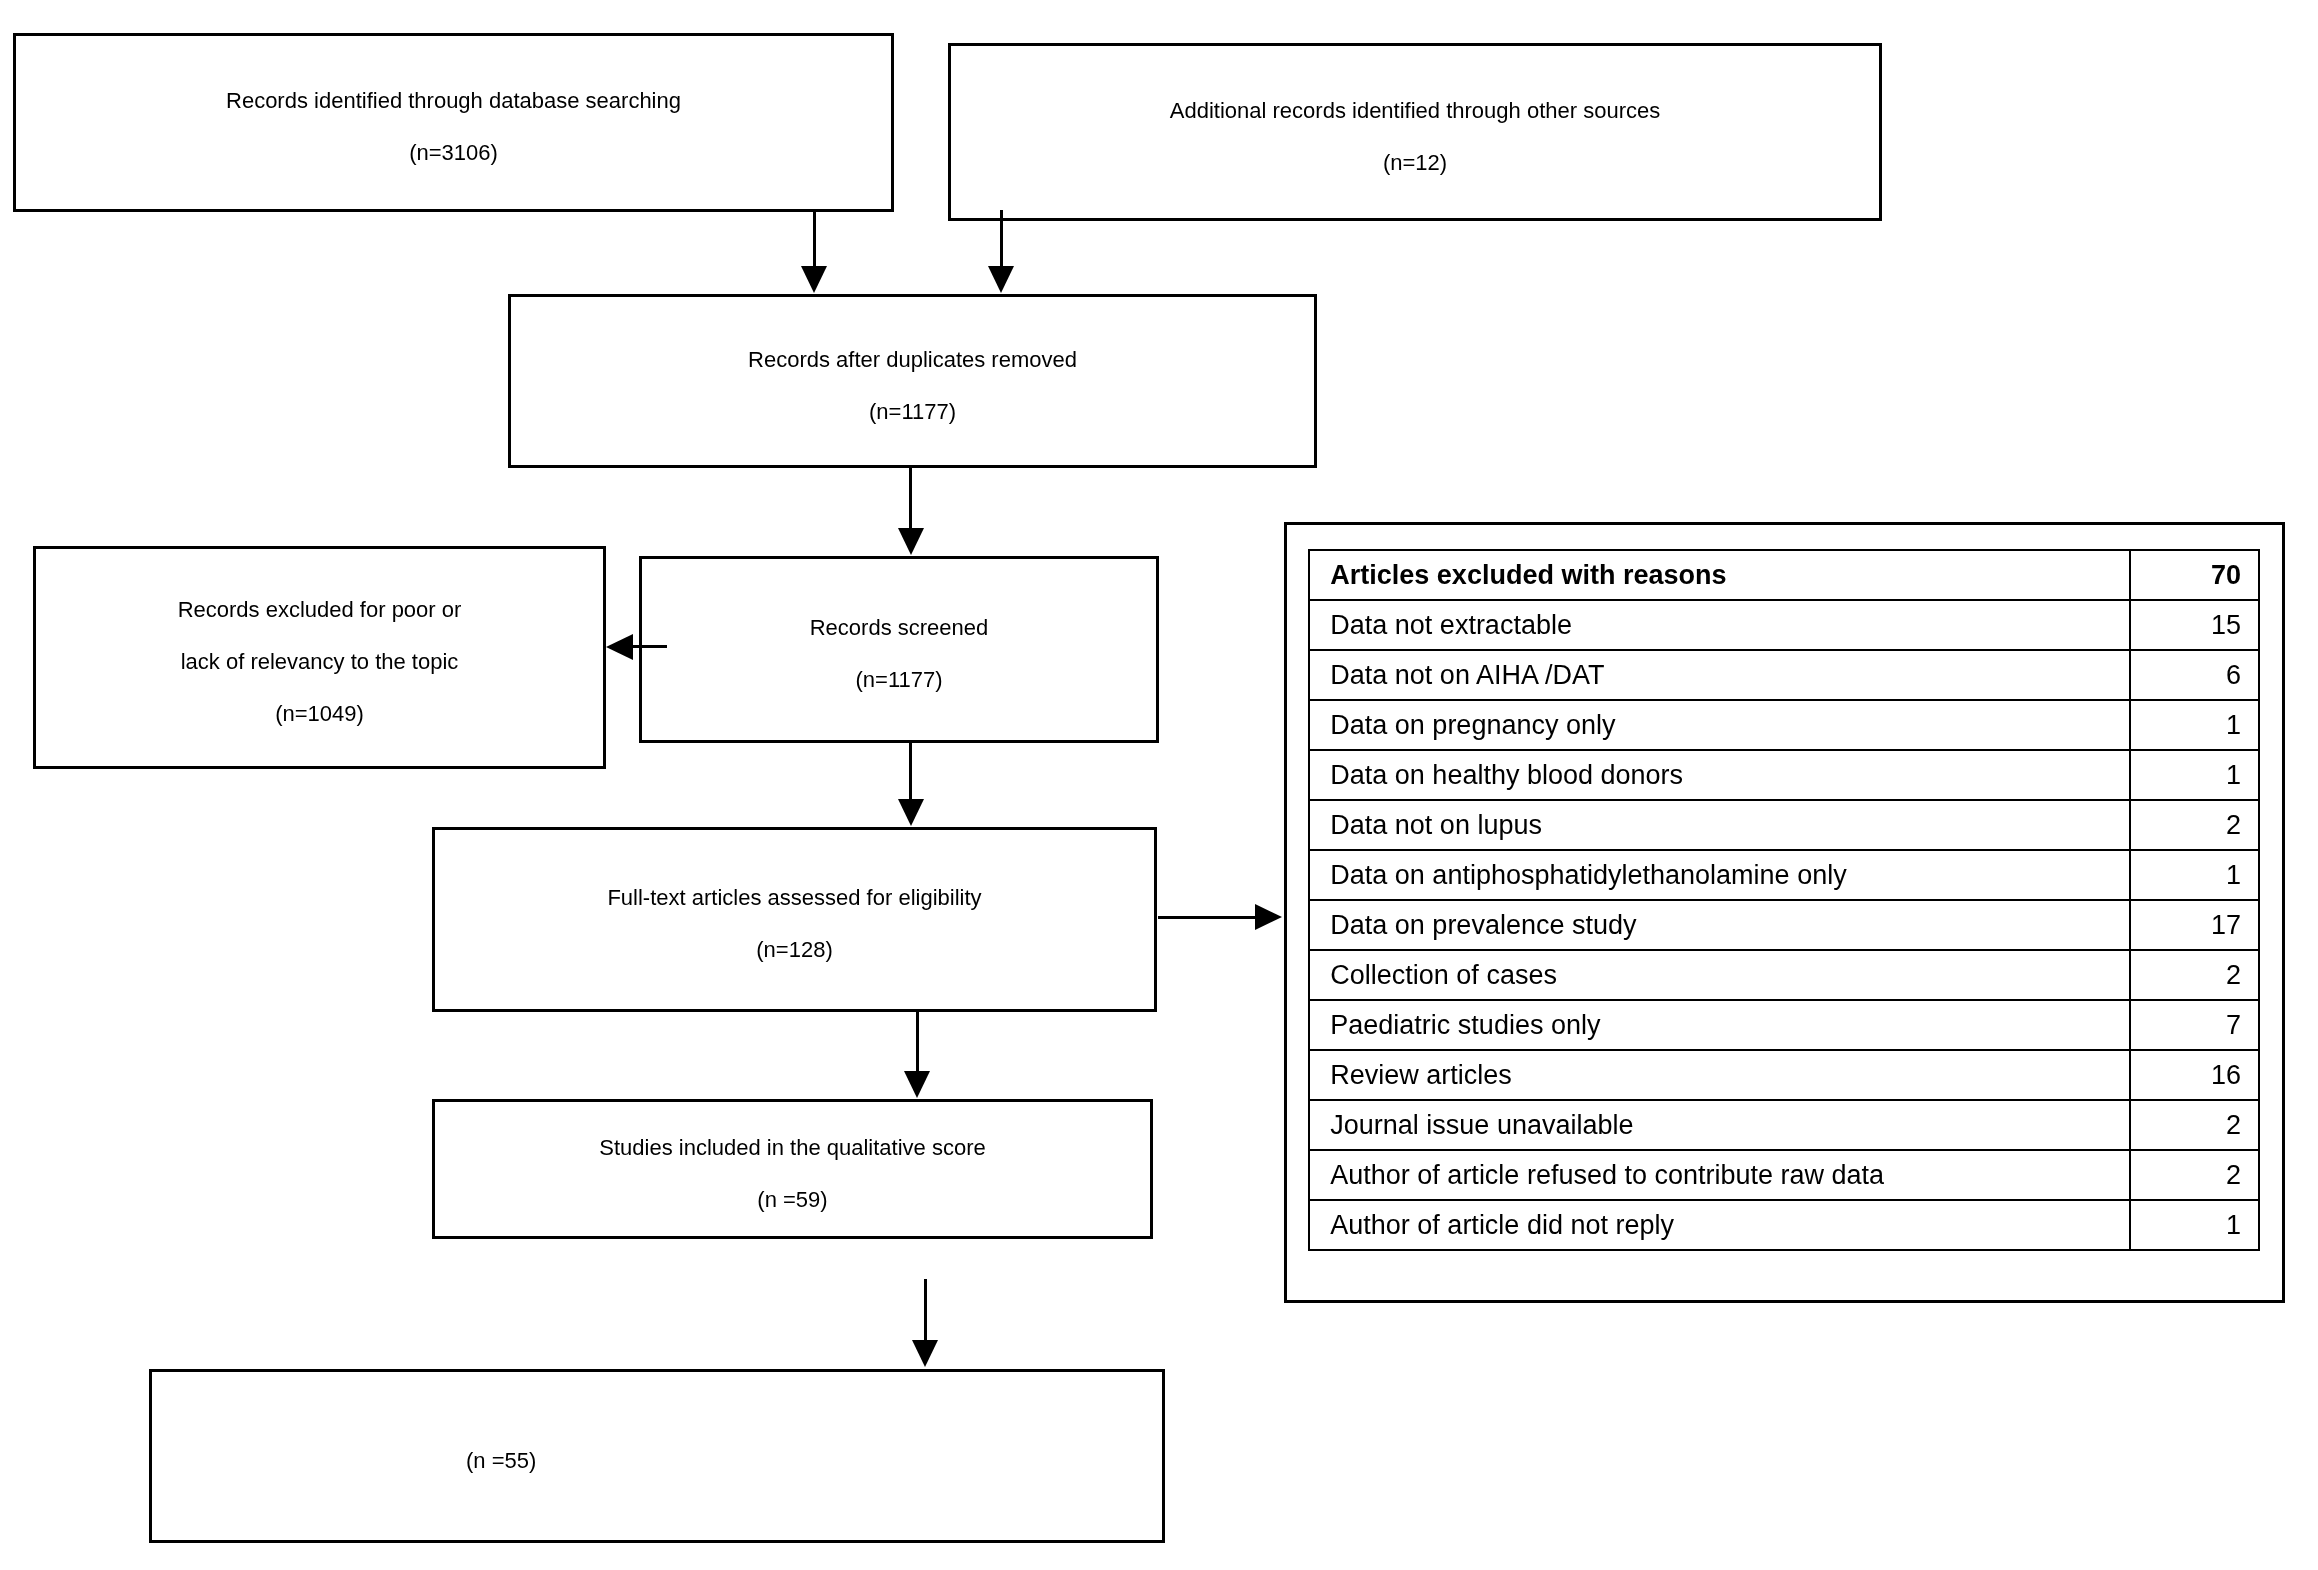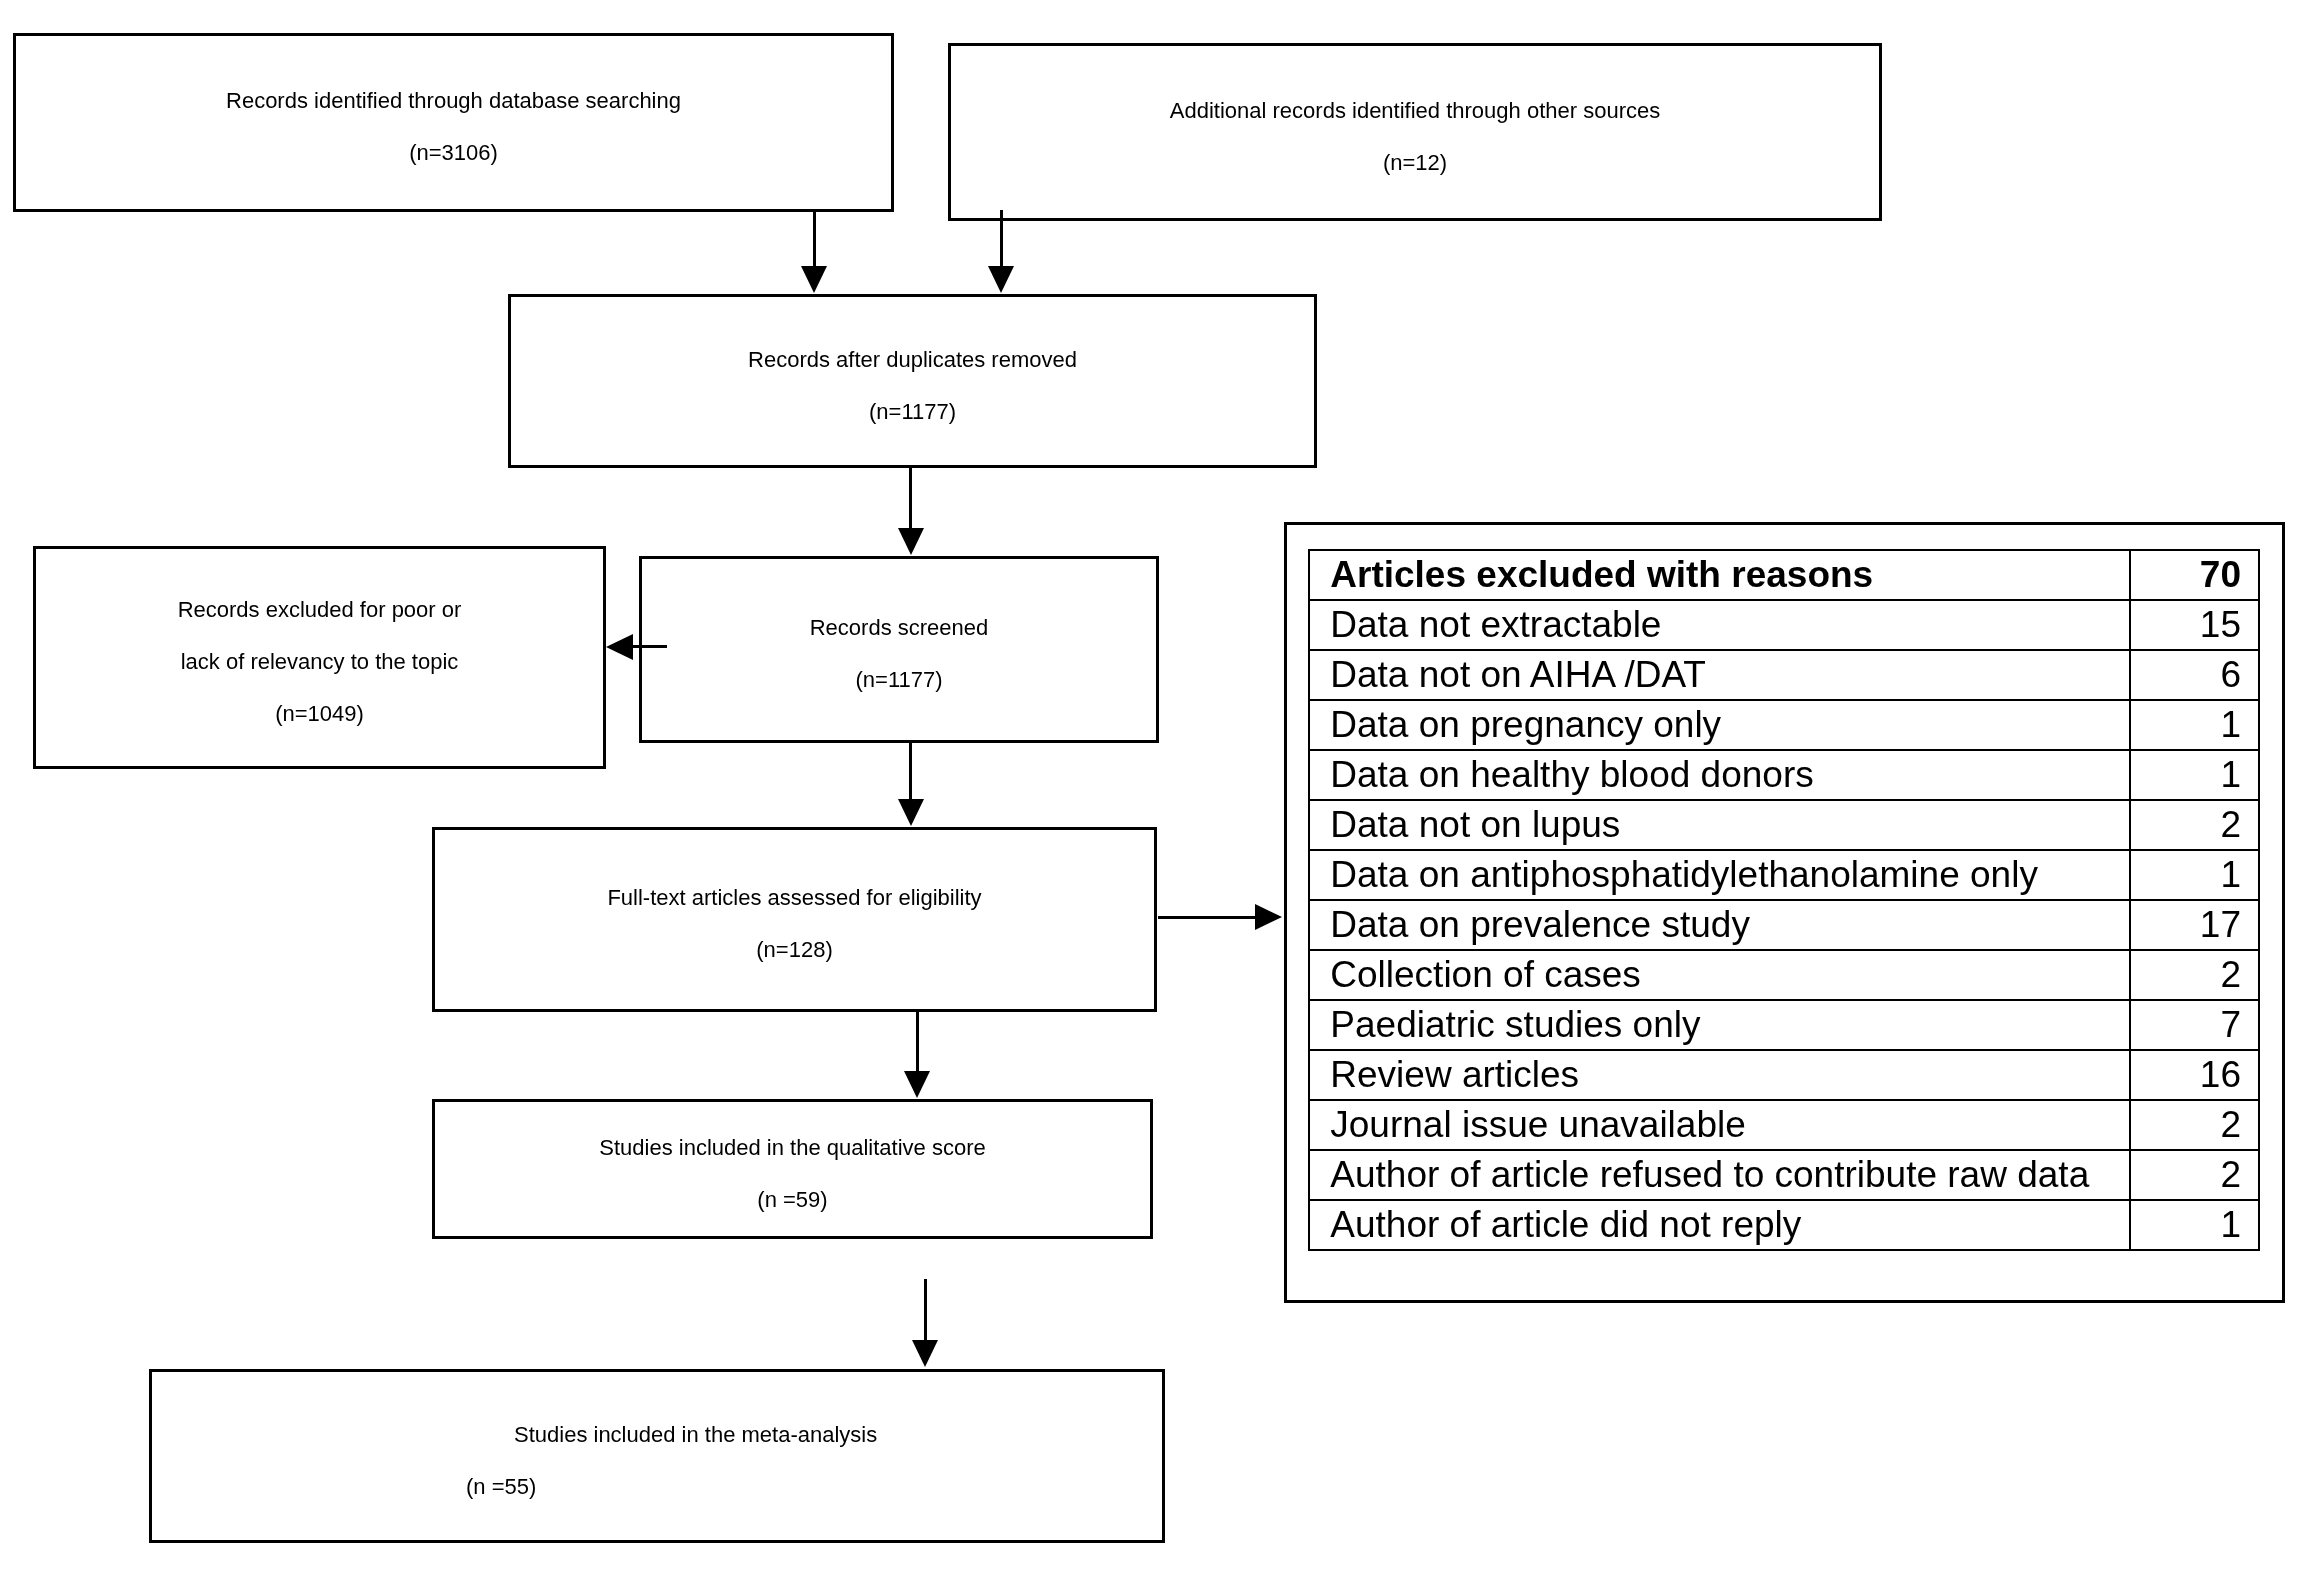--- a/index.html
+++ b/index.html
@@ -62,21 +62,21 @@
   }
   .reasons-table {
     position: absolute;
     border-collapse: collapse;
     table-layout: fixed;
     background: #ffffff;
   }
   .reasons-table td {
     border: 2px solid #000000;
     height: 50px;
-    font-size: 37px;
+    font-size: 27px;
     padding: 0 18.3px 0 20.3px;
     white-space: nowrap;
     overflow: hidden;
     box-sizing: border-box;
   }
   .reasons-table td.count { text-align: right; padding-right: 17px; }
   .reasons-table tr.hdr td { font-weight: bold; text-align: right; }
 </style>
 </head>
 <body>
@@ -202,18 +202,17 @@
 
   <div class="fbox" style="left:432px; top:1099px; width:721px; height:140px;">
     <div class="bline">Studies included in the qualitative score</div>
     <div class="bline">(n =59)</div>
   </div>
 
   <div class="vline" style="left:924px; top:1279px; height:63px;"></div>
   <div class="head-down" style="left:912px; top:1340px;"></div>
 
   <div class="fbox meta" style="left:149px; top:1369px; width:1016px; height:174px;">
-    <div class="bline" style="padding-left:362px;">Studies included in the meta-analysis</div>
     <div class="bline" style="padding-left:314px;">(n =55)</div>
   </div>
 
 </div>
 
 
 </body></html>

